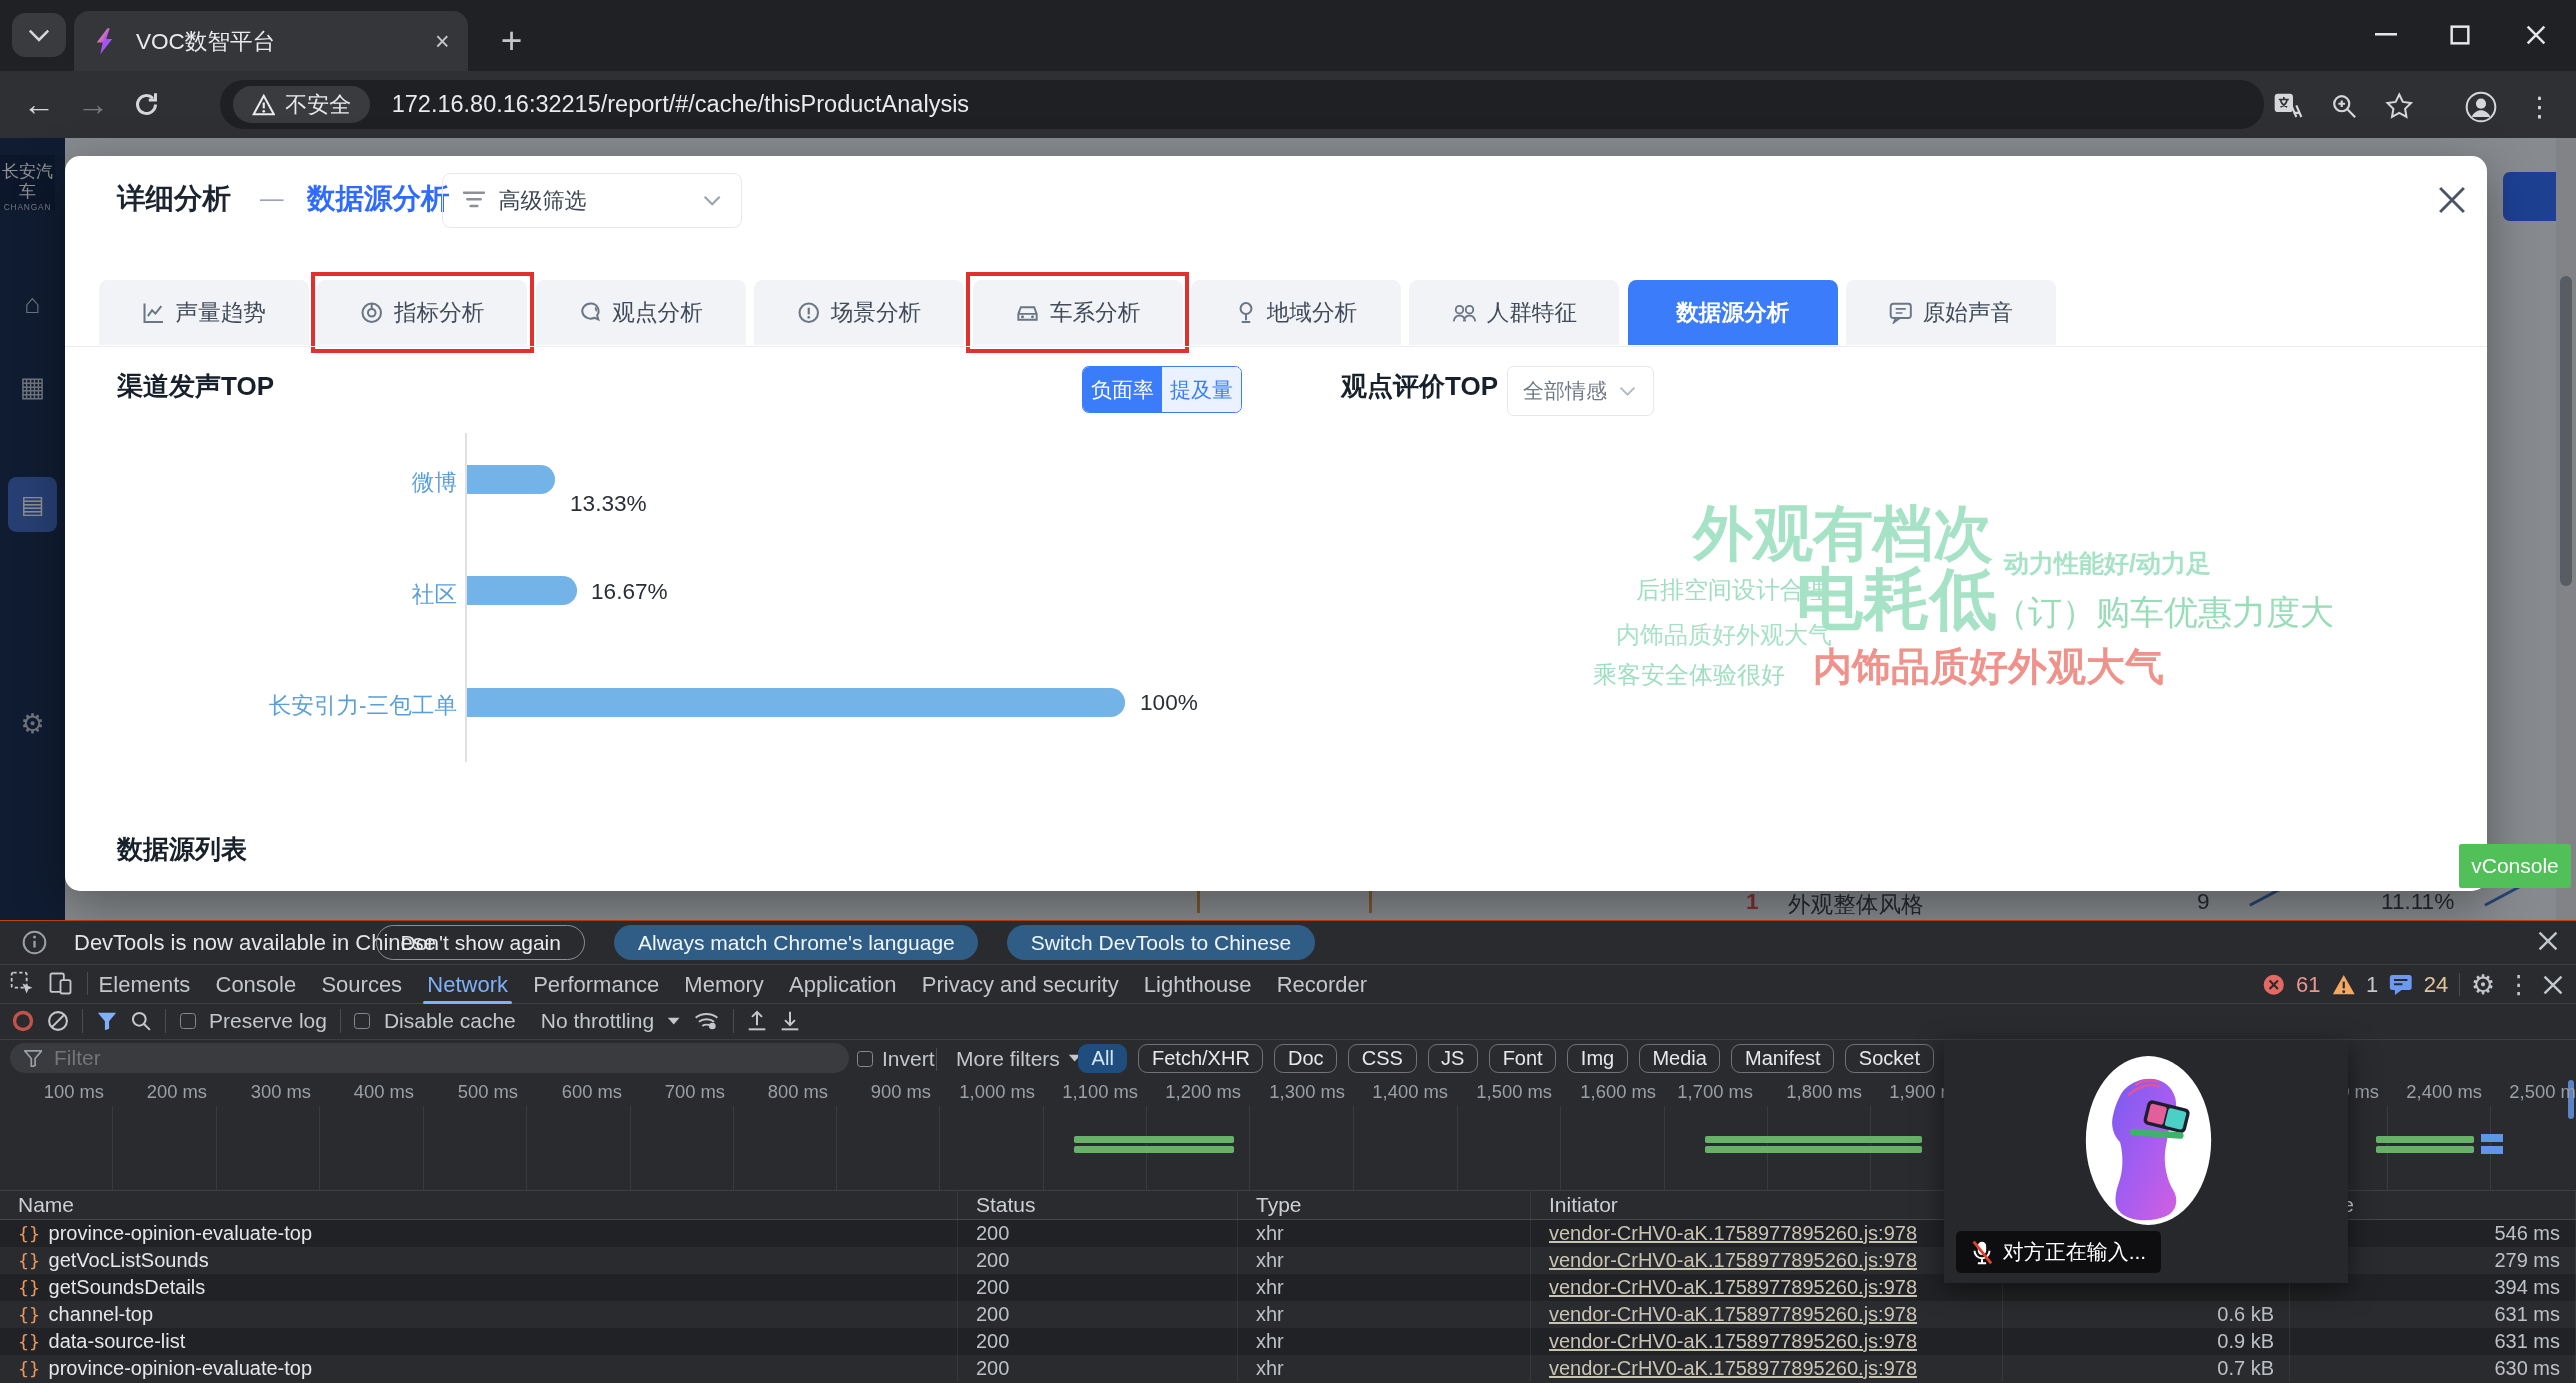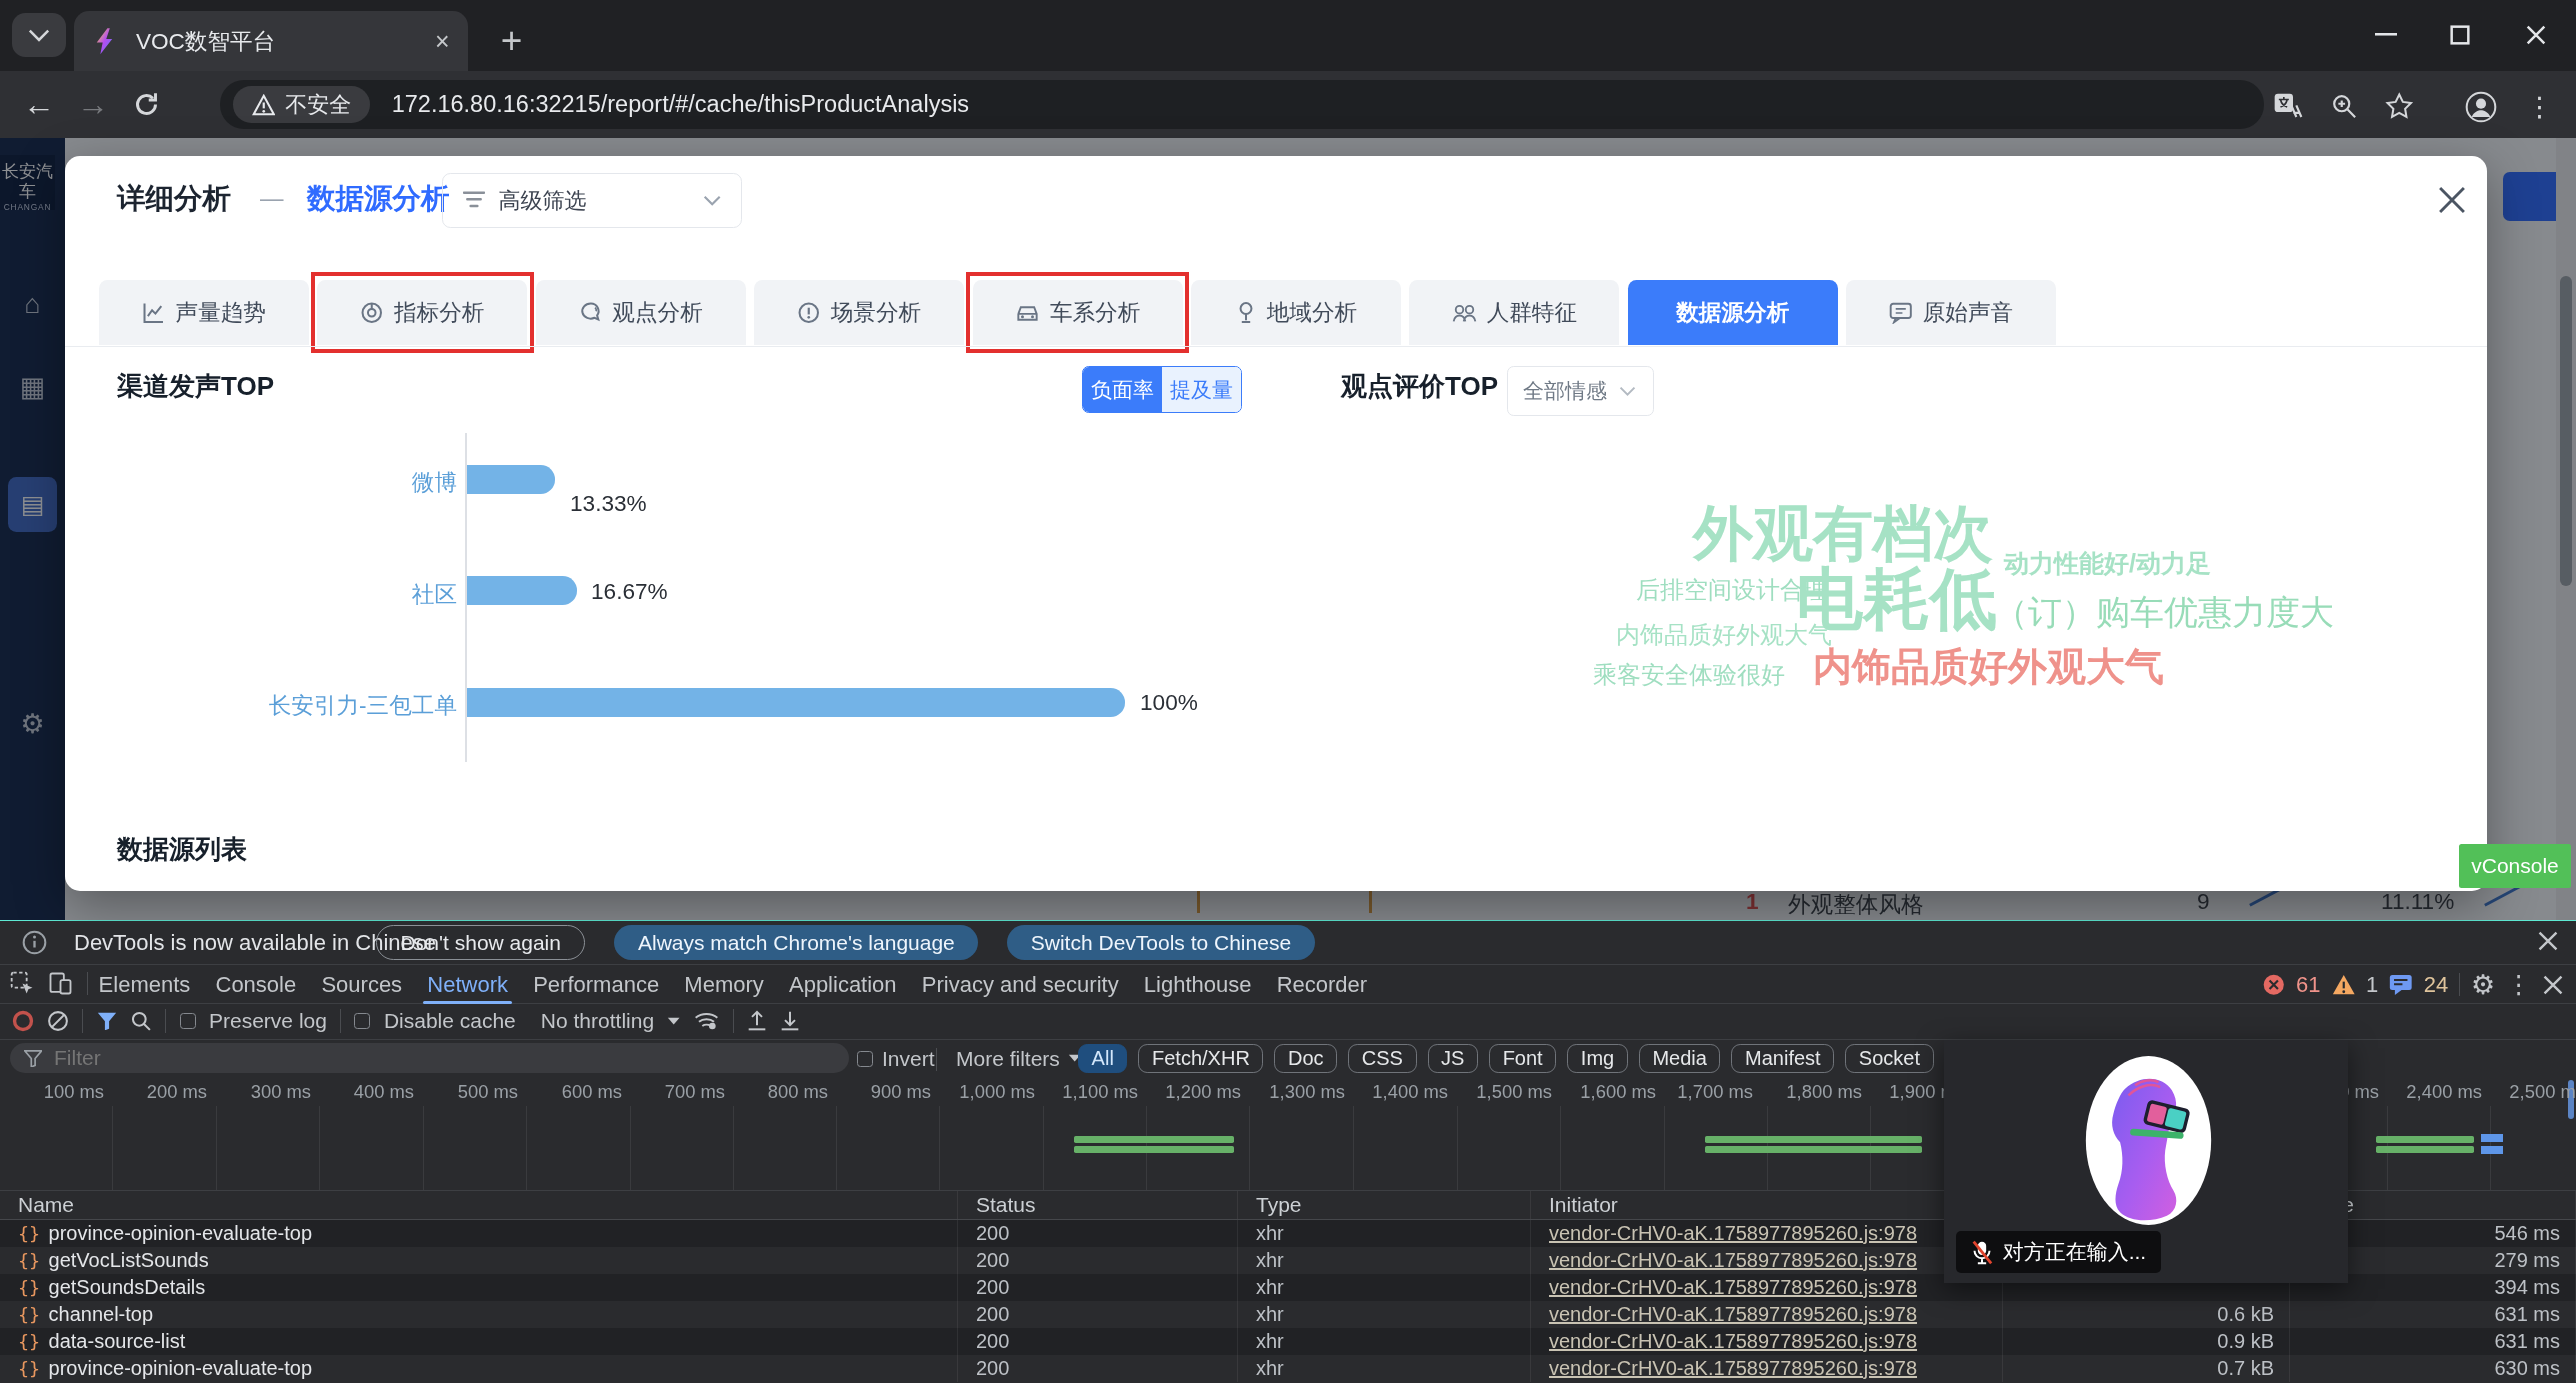--- a/index.html
+++ b/index.html
@@ -1,18 +1,18 @@
 <!DOCTYPE html>
 <html style="font-size:13.4px"><head>
 <meta charset="utf-8">
 <style>
   * { margin:0; padding:0; box-sizing:border-box; }
   html,body { background:#000; }
   body { font-family:"Liberation Sans","DejaVu Sans",sans-serif; }
-  .screen { position:relative; width:2576px; height:1384px; overflow:hidden; background:#5eead4; }
+  .screen { position:relative; width:2576px; height:1384px; overflow:hidden; background:#c2410c; }
   svg { display:block; }
 
   
   #tabstrip { position:absolute; left:0; top:0; width:2576px; height:71px; background:#202124; }
   #tab-search-btn { position:absolute; left:11.7px; top:13.4px; width:54px; height:44px; border-radius:13.4px; background:#3a3b3f; display:flex; align-items:center; justify-content:center; color:#d5d7da; }
   #browser-tab { position:absolute; left:74px; top:11px; width:394px; height:60px; background:#35363a; border-radius:15px 15px 0 0; display:flex; align-items:center; color:#e8eaed; font-size:22.6px; padding:0 18.4px; gap:15px; }
   #tab-title { flex:1; white-space:nowrap; overflow:hidden; }
   #tab-close { color:#c4c7ca; font-size:25px; line-height:25px; }
   #newtab-btn { position:absolute; left:489px; top:18.4px; width:45px; height:45px; color:#c4c7ca; font-size:37px; display:flex; align-items:center; justify-content:center; font-weight:300;}
   .winctl { position:absolute; top:10px; width:50px; height:50px; display:flex; align-items:center; justify-content:center; color:#e4e6e9; }

